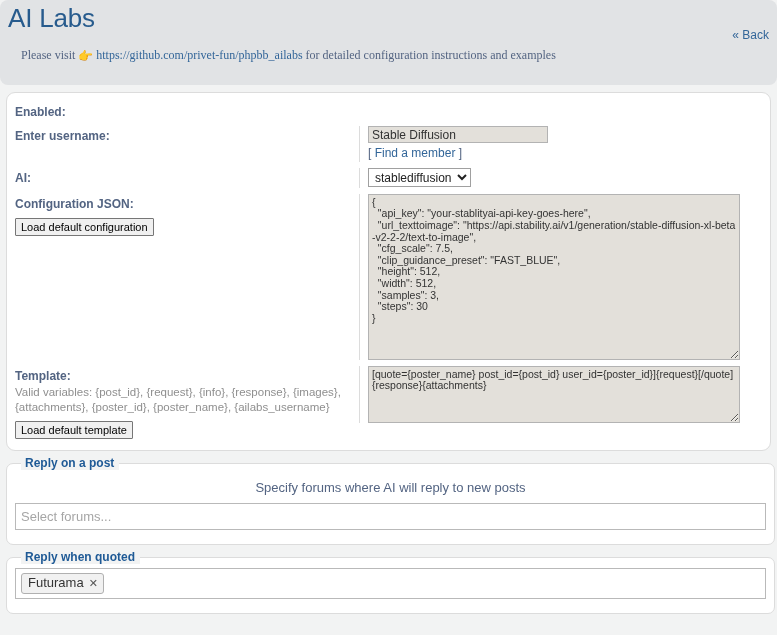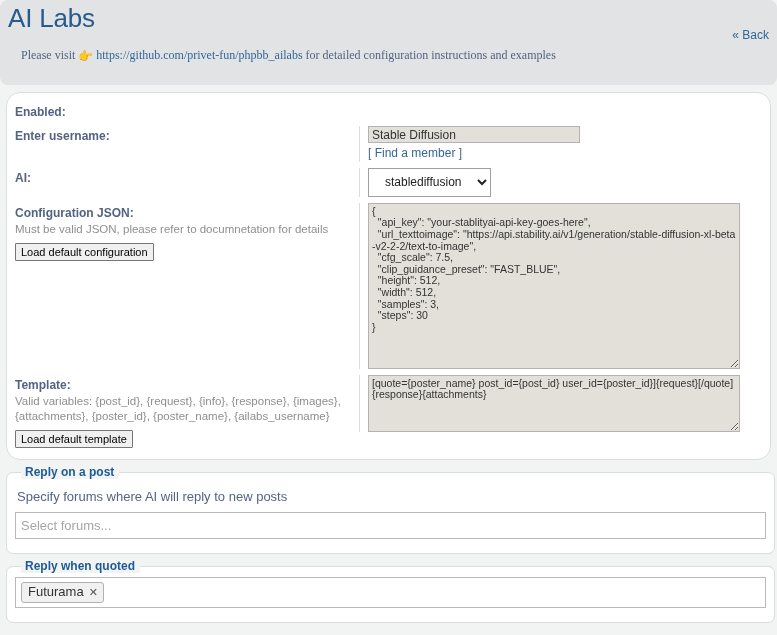--- a/index.html
+++ b/index.html
@@ -48,21 +48,21 @@
     top: 28px;
     font-size: 12px;
     color: #336699;
     white-space: nowrap;
   }
 
   
   .panel {
     background: #ffffff;
     border: 1px solid #dcdcdc;
-    border-radius: 14px;
+    border-radius: 9px;
     margin: 7px 6px 0 6px;
     padding: 0;
   }
   .panel.main-panel { padding: 6px 0 8px 0; }
 
   
   .form-row {
     display: flex;
     align-items: flex-start;
     padding: 3px 8px 3px 8px;
@@ -110,21 +110,21 @@
   }
   .radio-mark.checked {
     border-color: #1f72e8;
     background: #1f72e8;
     box-shadow: inset 0 0 0 2px #ffffff;
   }
   .radio-label { font-size: 12px; color: #536482; }
 
   
   .text-input {
-    width: 212px;
+    width: 180px;
     height: 17px;
     background: #e3e0da;
     border: 1px solid #b3b3b3;
     font-family: "Liberation Sans", sans-serif;
     font-size: 12px;
     color: #333;
     padding: 1px 3px;
     line-height: 15px;
     display: block;
   }
@@ -133,24 +133,24 @@
     color: #536482;
     margin-top: 3px;
     line-height: 1.3;
   }
   .find-member a { color: #336699; }
 
   select.ai-select {
     font-family: "Liberation Sans", sans-serif;
     font-size: 12px;
     color: #222;
-    padding: 1px 12px;
+    padding: 1px 2px;
     border: 1px solid #a0a0a0;
     background: #fff;
-    height: 29px;
+    height: 19px;
   }
 
   textarea.code-area {
     width: 372px;
     height: 166px;
     background: #e3e0da;
     border: 1px solid #b3b3b3;
     font-family: "Liberation Sans", sans-serif;
     font-size: 10.5px;
     line-height: 11.6px;
@@ -194,20 +194,21 @@
   }
 
   
   .fieldset-panel {
     margin: 12px 2px 0 6px;
     border: 1px solid #dcdcdc;
     border-radius: 7px;
     background: #ffffff;
     padding: 10px 8px 14px 8px;
     position: relative;
+    text-align: center;
   }
   .fieldset-legend {
     position: absolute;
     top: -8px;
     left: 14px;
     background: #f2f3f3;
     padding: 0 5px 0 4px;
     font-size: 12px;
     font-weight: bold;
     color: #1f5a96;
@@ -296,21 +297,20 @@
     <div class="row-field">
       <select class="ai-select">
         <option>stablediffusion</option>
       </select>
     </div>
   </div>
 
   <div class="form-row">
     <div class="row-label">
       <span class="label-title">Configuration JSON:</span>
-      <span class="label-desc">Must be valid JSON, please refer to documnetation for details</span>
       <button class="btn" type="button">Load default configuration</button>
     </div>
     <div class="row-field">
       <textarea class="code-area" spellcheck="false" style="">{
   "api_key": "your-stablityai-api-key-goes-here",
   "url_texttoimage": "https://api.stability.ai/v1/generation/stable-diffusion-xl-beta-v2-2-2/text-to-image",
   "cfg_scale": 7.5,
   "clip_guidance_preset": "FAST_BLUE",
   "height": 512,
   "width": 512,

